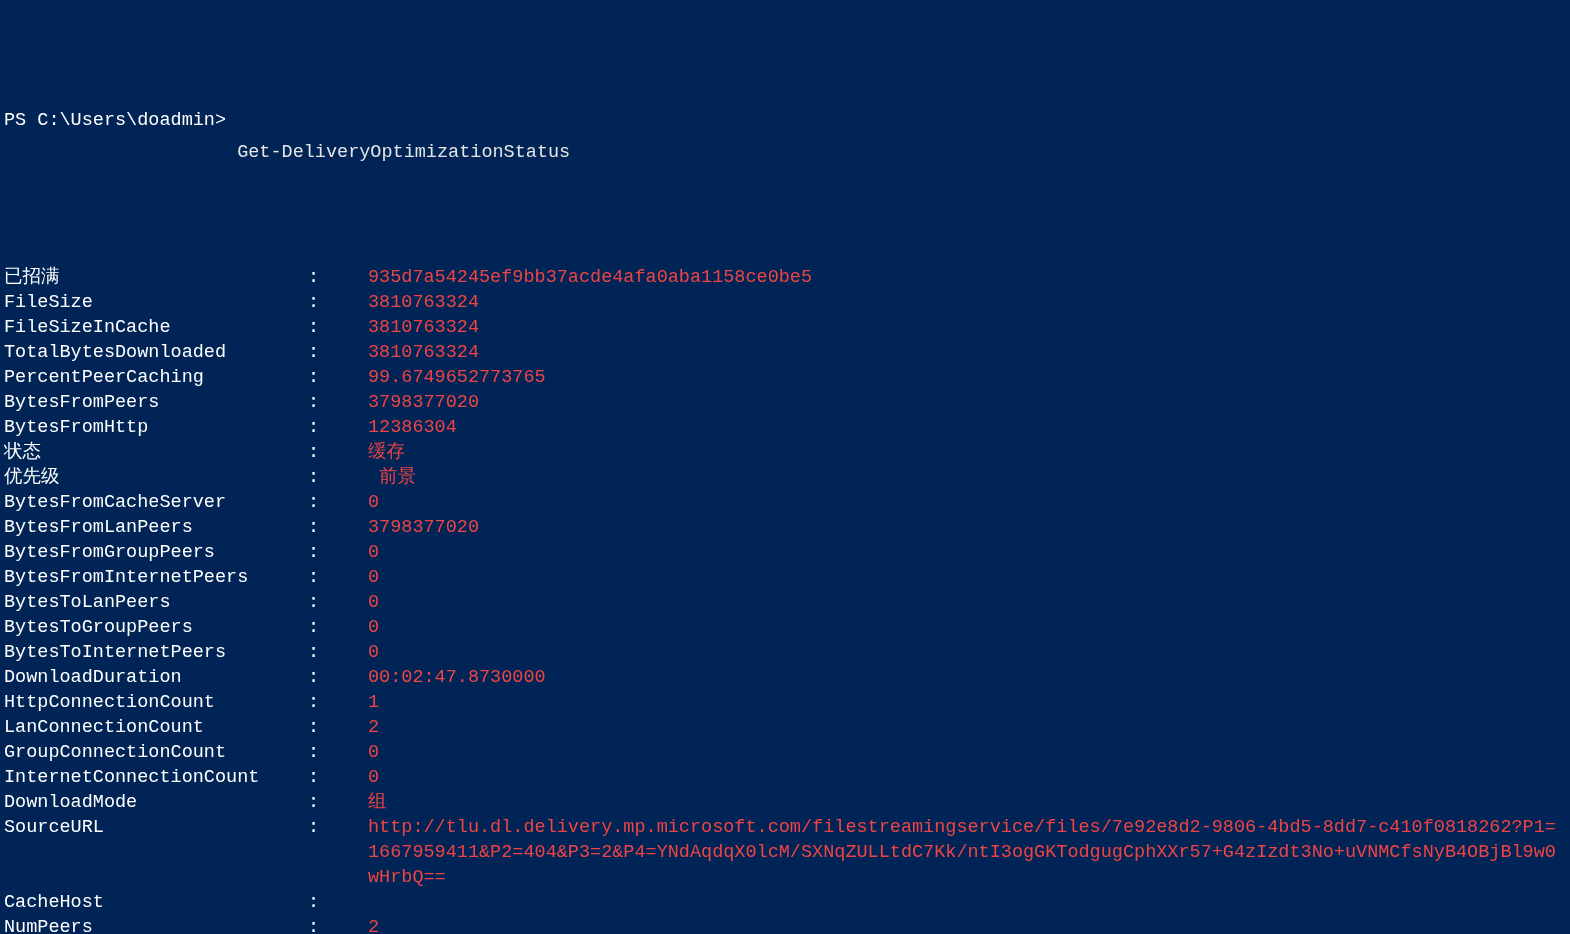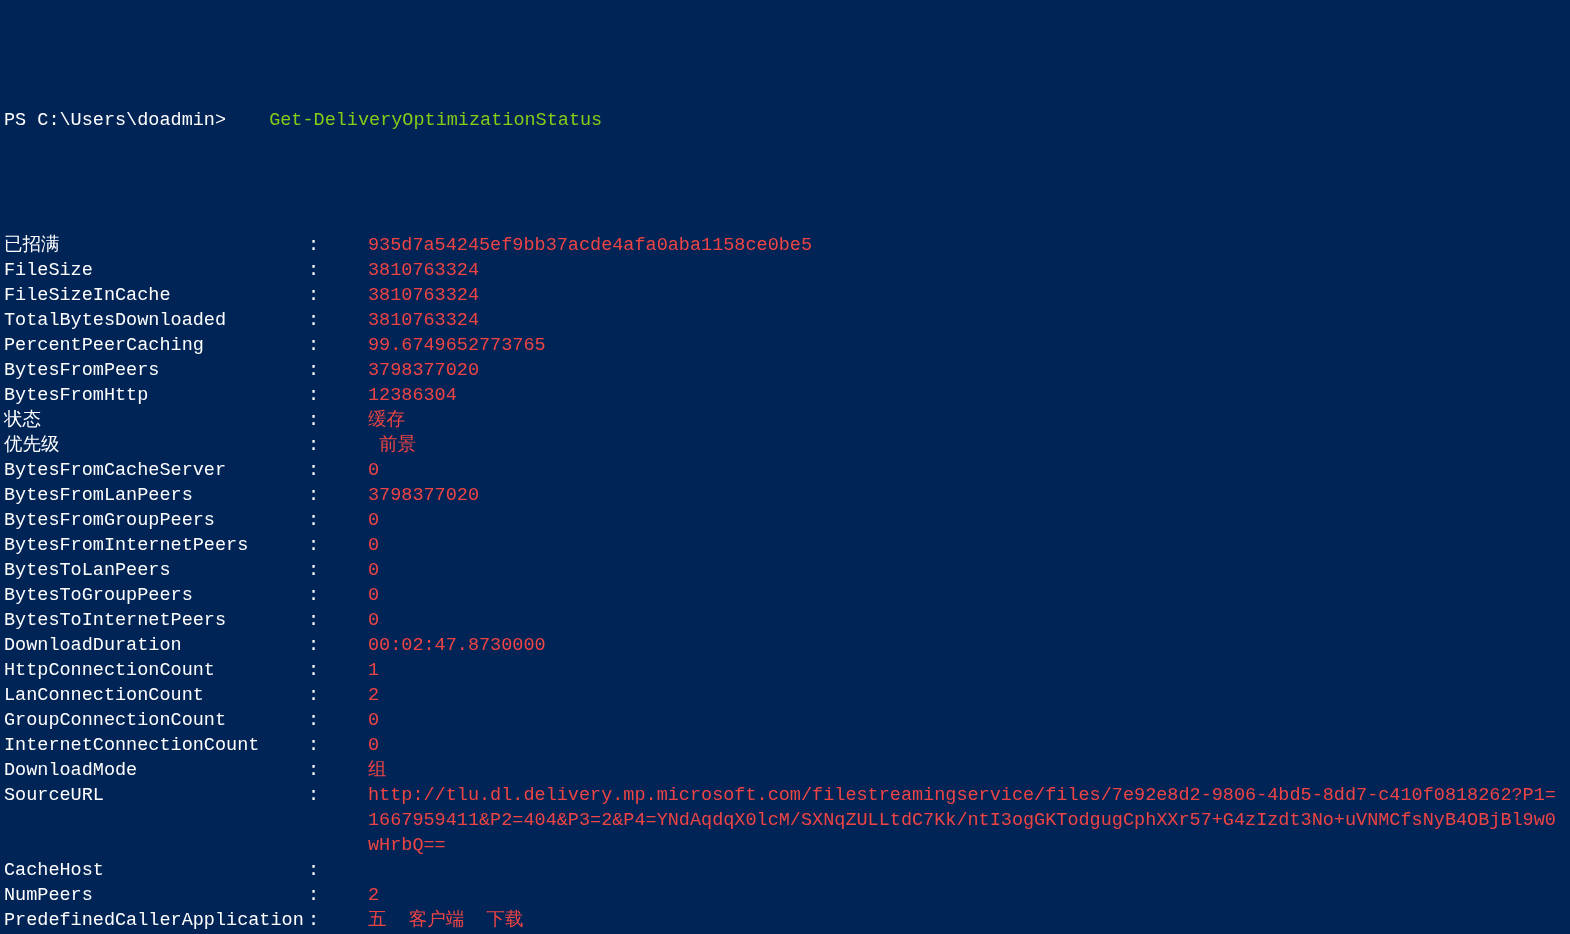--- a/index.html
+++ b/index.html
@@ -13,27 +13,27 @@
       font-family: Consolas, 'Courier New', monospace;
       font-size: 18.5px;
       line-height: 25px;
       padding: 8px 4px;
       width: 1570px;
       min-height: 934px;
       white-space: pre;
     }
     .prompt-line {
       display: flex;
-      gap: 32px;
     }
     .prompt-prefix {
       color: #ffffff;
     }
     .prompt-command {
-      color: #84cc16;
+      color: #e5e5e5;
+      margin-top: 32px;
     }
     .spacer {
       height: 50px;
     }
     .row {
       display: flex;
       align-items: flex-start;
       gap: 8px;
     }
     .label {

